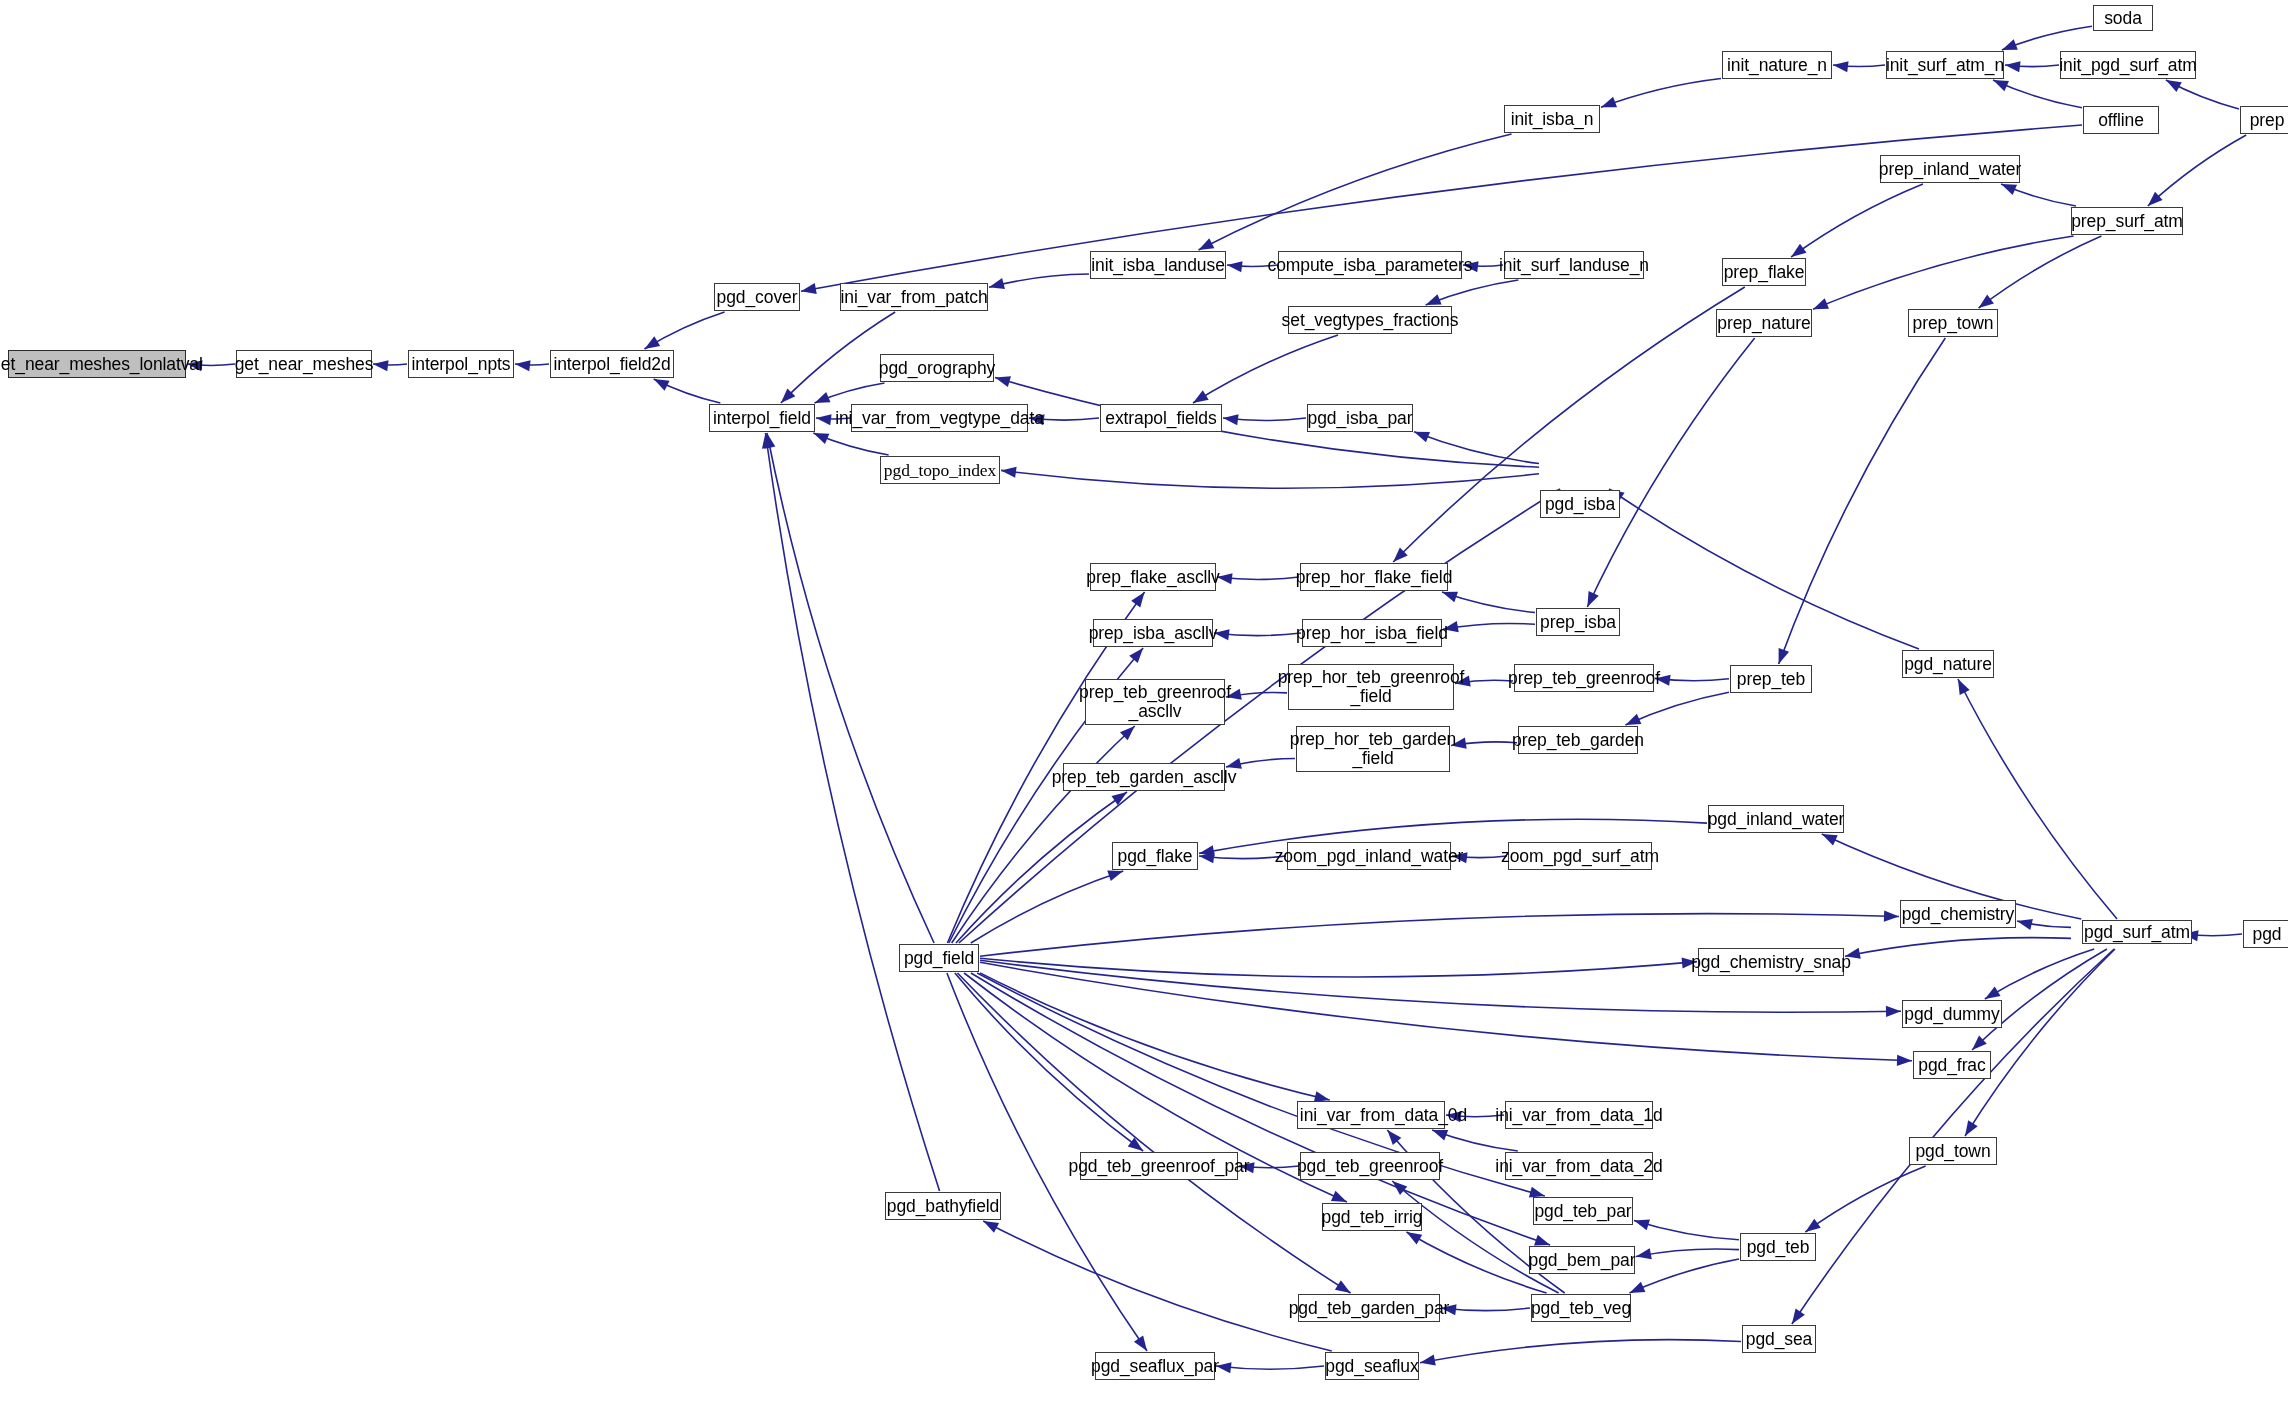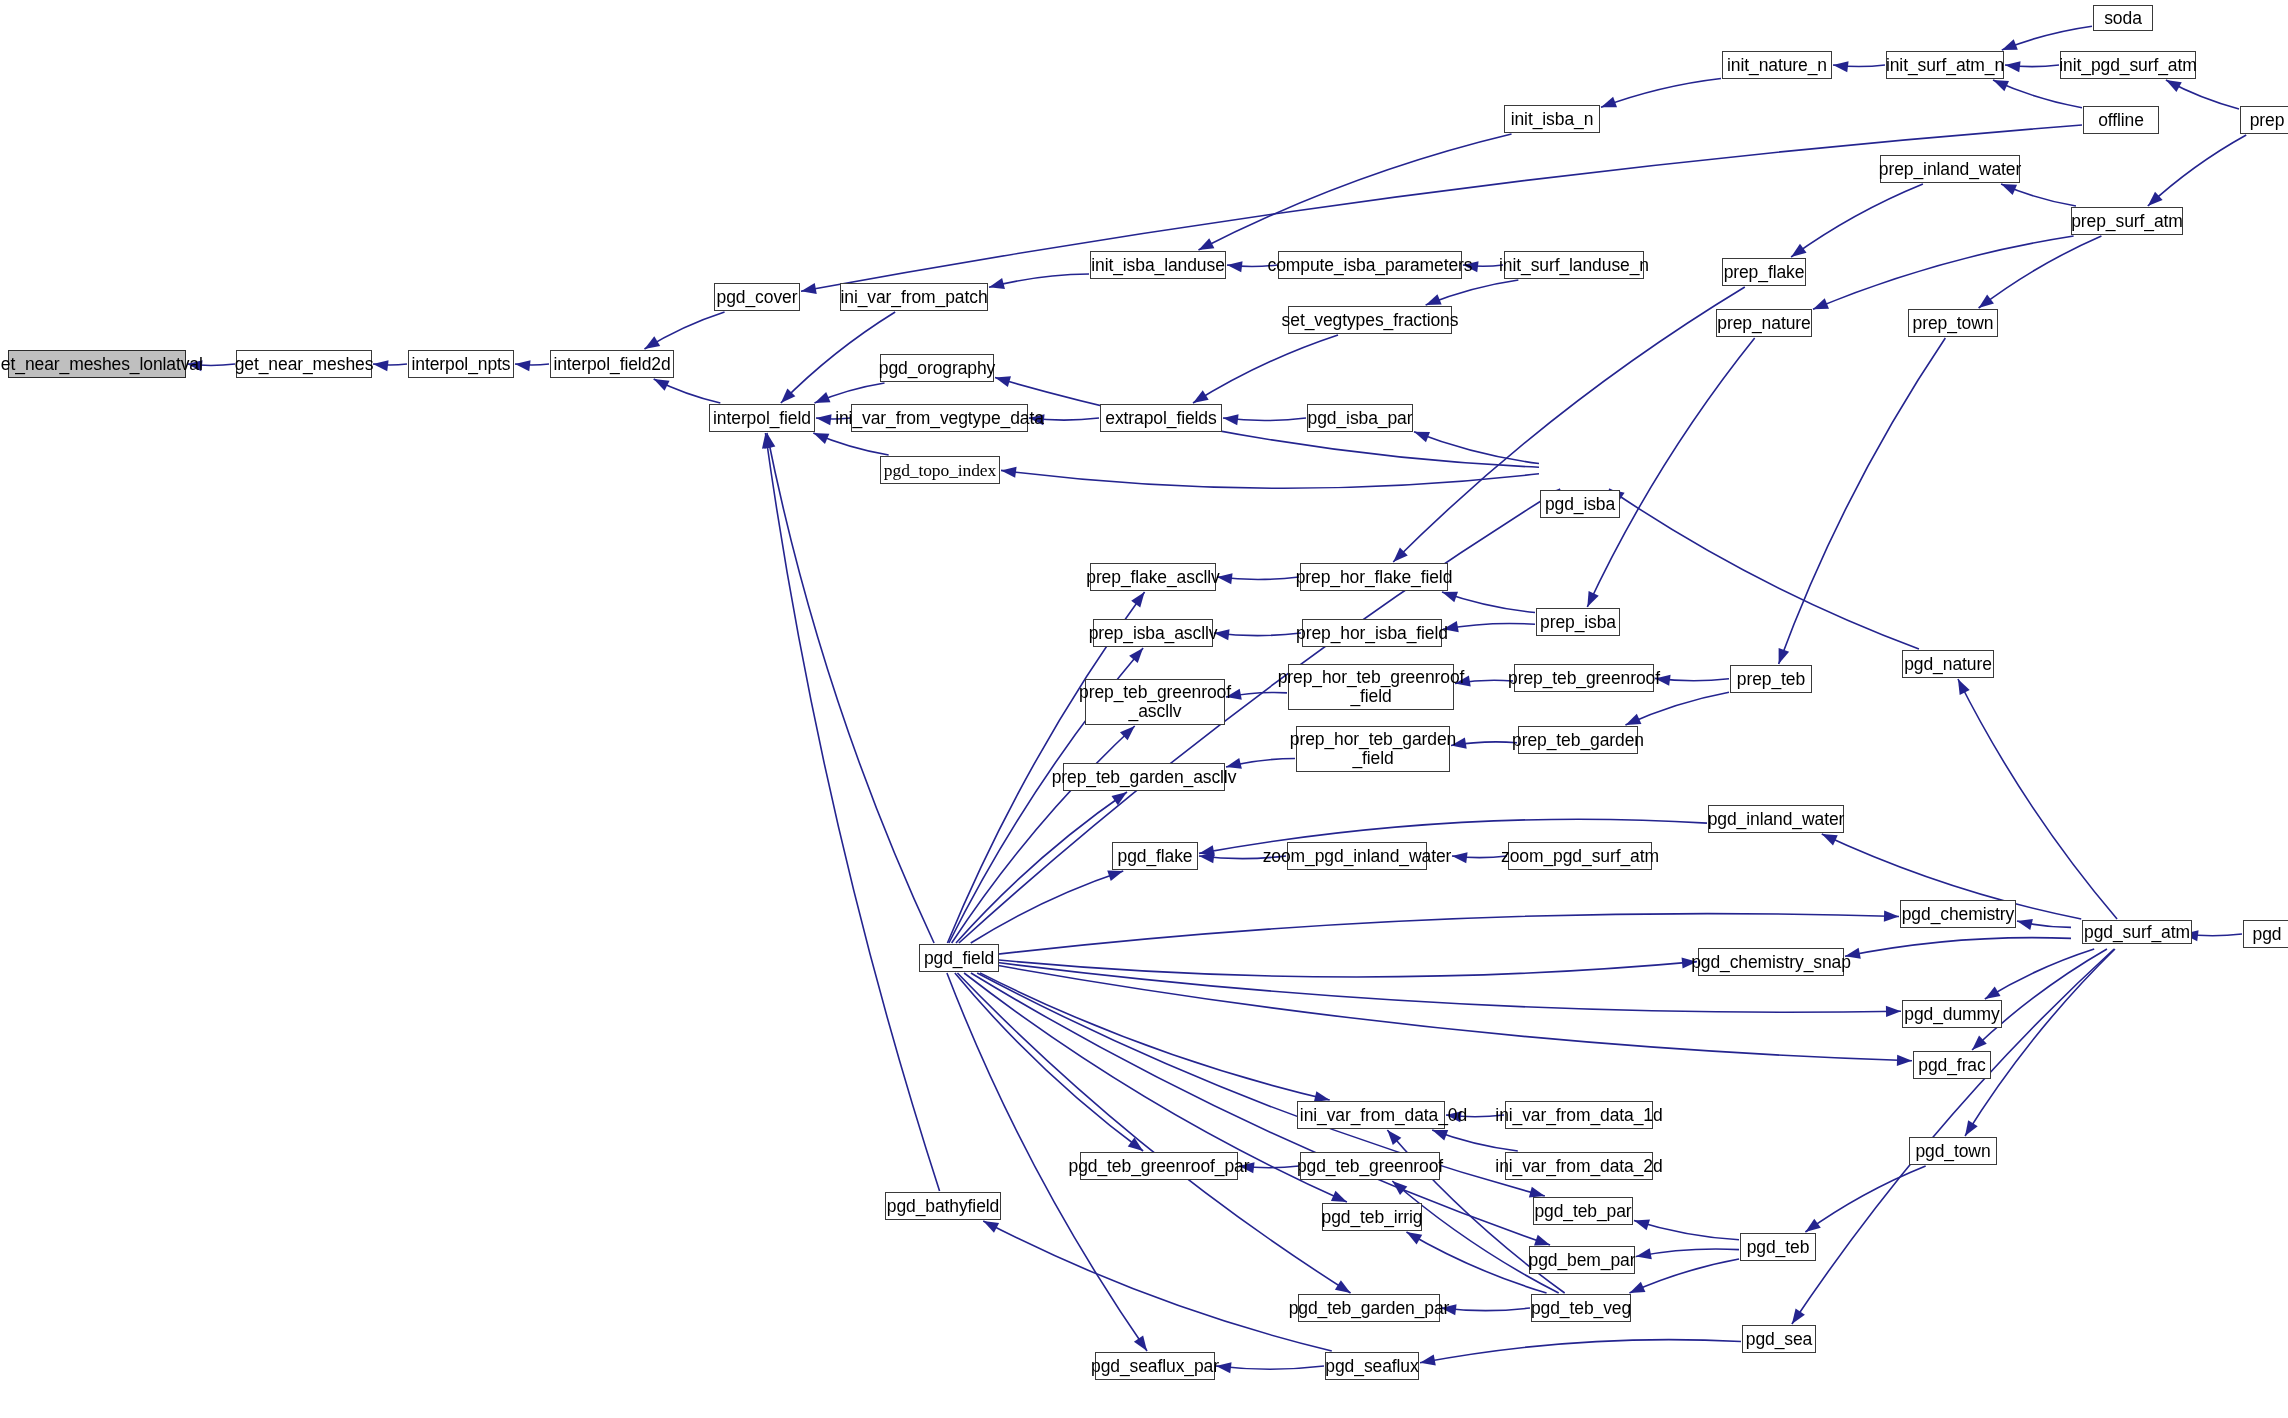--- a/index.html
+++ b/index.html
@@ -242,24 +242,24 @@
 _field</span></div>
       <div class="node" style="left: 1514px; top: 664px; width: 140px; height: 28px;"><span>prep_teb_greenroof</span></div>
       <div class="node" style="left: 1730px; top: 665px; width: 82px; height: 28px;"><span>prep_teb</span></div>
       <div class="node" style="left: 1296px; top: 726px; width: 154px; height: 46px;"><span>prep_hor_teb_garden
 _field</span></div>
       <div class="node" style="left: 1518px; top: 726px; width: 120px; height: 28px;"><span>prep_teb_garden</span></div>
       <div class="node" style="left: 1063px; top: 763px; width: 162px; height: 28px;"><span>prep_teb_garden_ascllv</span></div>
       <div class="node" style="left: 1902px; top: 650px; width: 92px; height: 28px;"><span>pgd_nature</span></div>
       <div class="node" style="left: 1708px; top: 805px; width: 136px; height: 28px;"><span>pgd_inland_water</span></div>
       <div class="node" style="left: 1112px; top: 842px; width: 86px; height: 28px;"><span>pgd_flake</span></div>
-      <div class="node" style="left: 1287px; top: 842px; width: 140px; height: 28px;"><span>zoom_pgd_inland_water</span></div>
+      <div class="node" style="left: 1287px; top: 842px; width: 164px; height: 28px;"><span>zoom_pgd_inland_water</span></div>
       <div class="node" style="left: 1508px; top: 842px; width: 144px; height: 28px;"><span>zoom_pgd_surf_atm</span></div>
       <div class="node" style="left: 1900px; top: 900px; width: 116px; height: 28px;"><span>pgd_chemistry</span></div>
-      <div class="node" style="left: 899px; top: 944px; width: 80px; height: 28px; margin-left: 20px;"><span>pgd_field</span></div>
+      <div class="node" style="left: 899px; top: 944px; width: 80px; height: 28px;"><span>pgd_field</span></div>
       <div class="node" style="left: 1698px; top: 948px; width: 146px; height: 28px;"><span>pgd_chemistry_snap</span></div>
       <div class="node" style="left: 2072px; top: 920px; width: 110px; height: 24px; margin-left: 10px;"><span>pgd_surf_atm</span></div>
       <div class="node" style="left: 2243px; top: 920px; width: 48px; height: 28px;"><span>pgd</span></div>
       <div class="node" style="left: 1902px; top: 1000px; width: 100px; height: 28px;"><span>pgd_dummy</span></div>
       <div class="node" style="left: 1913px; top: 1051px; width: 78px; height: 28px;"><span>pgd_frac</span></div>
       <div class="node" style="left: 1297px; top: 1101px; width: 148px; height: 28px; padding-left: 25px;"><span>ini_var_from_data_0d</span></div>
       <div class="node" style="left: 1505px; top: 1101px; width: 148px; height: 28px;"><span>ini_var_from_data_1d</span></div>
       <div class="node" style="left: 1909px; top: 1137px; width: 88px; height: 28px;"><span>pgd_town</span></div>
       <div class="node" style="left: 1080px; top: 1152px; width: 158px; height: 28px;"><span>pgd_teb_greenroof_par</span></div>
       <div class="node" style="left: 1300px; top: 1152px; width: 140px; height: 28px;"><span>pgd_teb_greenroof</span></div>

